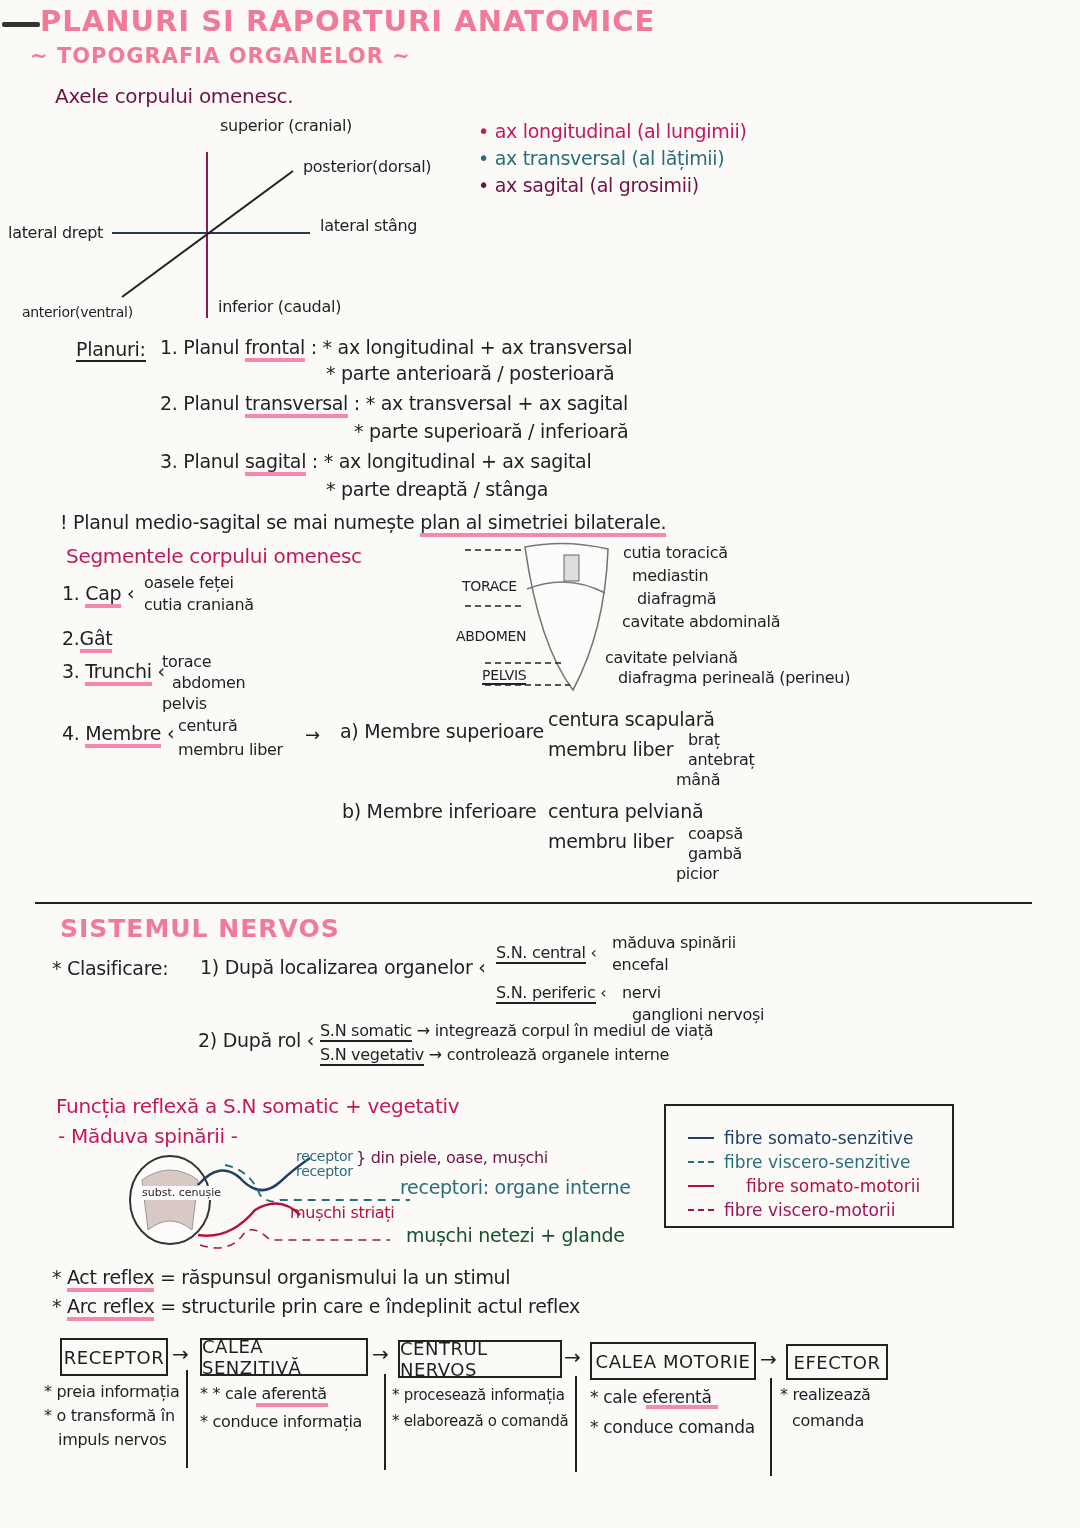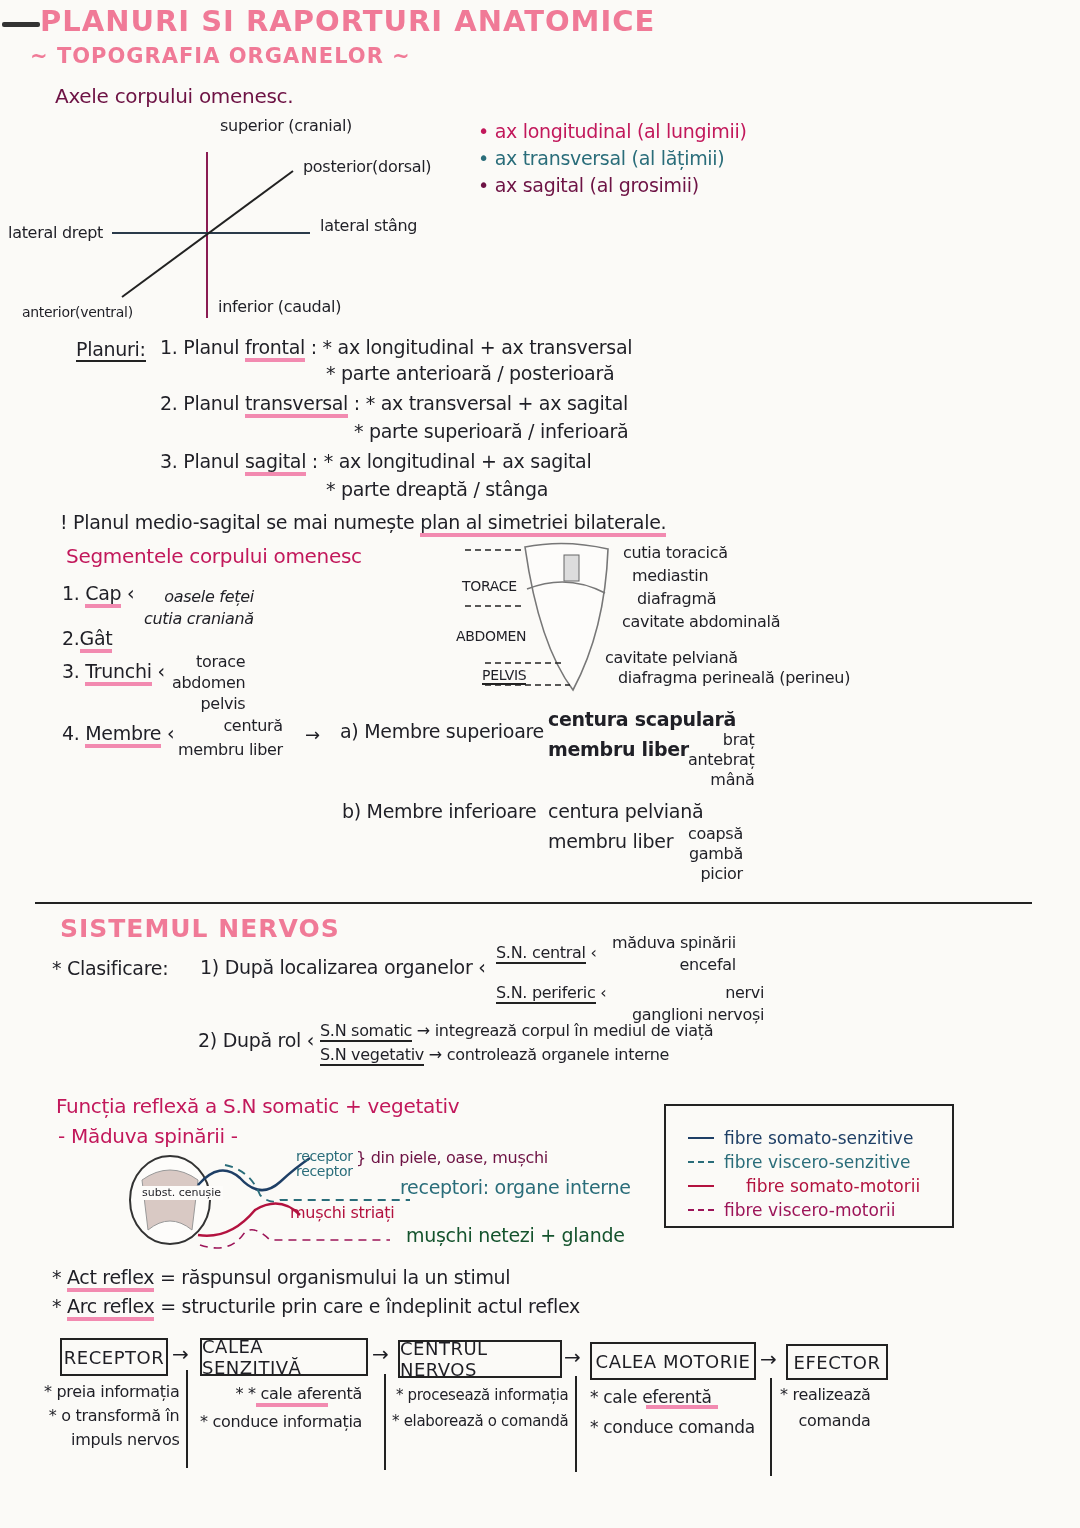--- a/index.html
+++ b/index.html
@@ -1,20 +1,20 @@
 <!DOCTYPE html>
 <html><head>
 <meta charset="utf-8">
 <style>
   html,body{margin:0;padding:0;}
   body{width:1080px;height:1528px;background:#fbfaf7;position:relative;overflow:hidden;
        font-family:"DejaVu Sans", sans-serif;color:#1e1e24;}
   .abs{position:absolute;white-space:nowrap;}
   .hw{font-family:"DejaVu Sans", sans-serif;font-size:19px;letter-spacing:-0.3px;color:#1f1f26;}
-  .sm{font-size:16px;text-align:right;}
+  .sm{font-size:16px;}
   .xs{font-size:14px;}
   .title{font-family:"DejaVu Sans", sans-serif;font-weight:bold;color:#f07a97;letter-spacing:1px;}
   .pink{color:#c2185b;}
   .plum{color:#6d1244;}
   .teal{color:#2a6d7a;}
   .uline{border-bottom:4px solid #f28ab0;padding-bottom:0;}
   .uline-b{border-bottom:2px solid #222;}
   .box{position:absolute;border:2px solid #222;background:transparent;font-size:18px;
        display:flex;align-items:center;justify-content:center;letter-spacing:0.5px;}
   .vline{position:absolute;width:2px;background:#222;}
@@ -69,21 +69,21 @@
 
 <div class="abs hw" style="left:60px;top:511px;">
   <span>! Planul medio-sagital se mai numește</span> <span class="uline">plan al simetriei bilaterale.</span>
 </div>
 
 <div class="abs hw pink" style="left:66px;top:544px;font-size:20px;">Segmentele corpului omenesc</div>
 
 <div class="abs hw" style="left:62px;top:582px;">
   <span>1.</span> <span class="uline">Cap</span> ‹
 </div>
-<div class="abs hw sm" style="left:144px;top:586px;line-height:22px;font-style:italic;">
+<div class="abs hw sm" style="left:144px;top:572px;line-height:22px;">
   <div>oasele feței</div>
   <div>cutia craniană</div>
 </div>
 
 <div class="abs hw" style="left:62px;top:627px;">
   <span>2.</span><span class="uline">Gât</span>
 </div>
 
 <div class="abs hw" style="left:62px;top:660px;">
   <span>3.</span> <span class="uline">Trunchi</span> ‹
@@ -97,21 +97,21 @@
 <div class="abs hw" style="left:62px;top:722px;">
   <span>4.</span> <span class="uline">Membre</span> ‹
 </div>
 <div class="abs hw sm" style="left:178px;top:714px;line-height:24px;">
   <div>centură</div>
   <div>membru liber</div>
 </div>
 <div class="abs" style="left:305px;top:724px;font-size:18px;">→</div>
 
 <div class="abs hw" style="left:340px;top:720px;">a) Membre superioare</div>
-<div class="abs hw" style="left:548px;top:704px;line-height:30px;font-weight:bold;">
+<div class="abs hw" style="left:548px;top:704px;line-height:30px;">
   <div>centura scapulară</div>
   <div>membru liber</div>
 </div>
 <div class="abs hw sm" style="left:676px;top:730px;line-height:20px;">
   <div style="padding-left:12px;">braț</div>
   <div style="padding-left:12px;">antebraț</div>
   <div>mână</div>
 </div>
 
 <div class="abs hw" style="left:342px;top:800px;text-align:right;">b) Membre inferioare</div>

